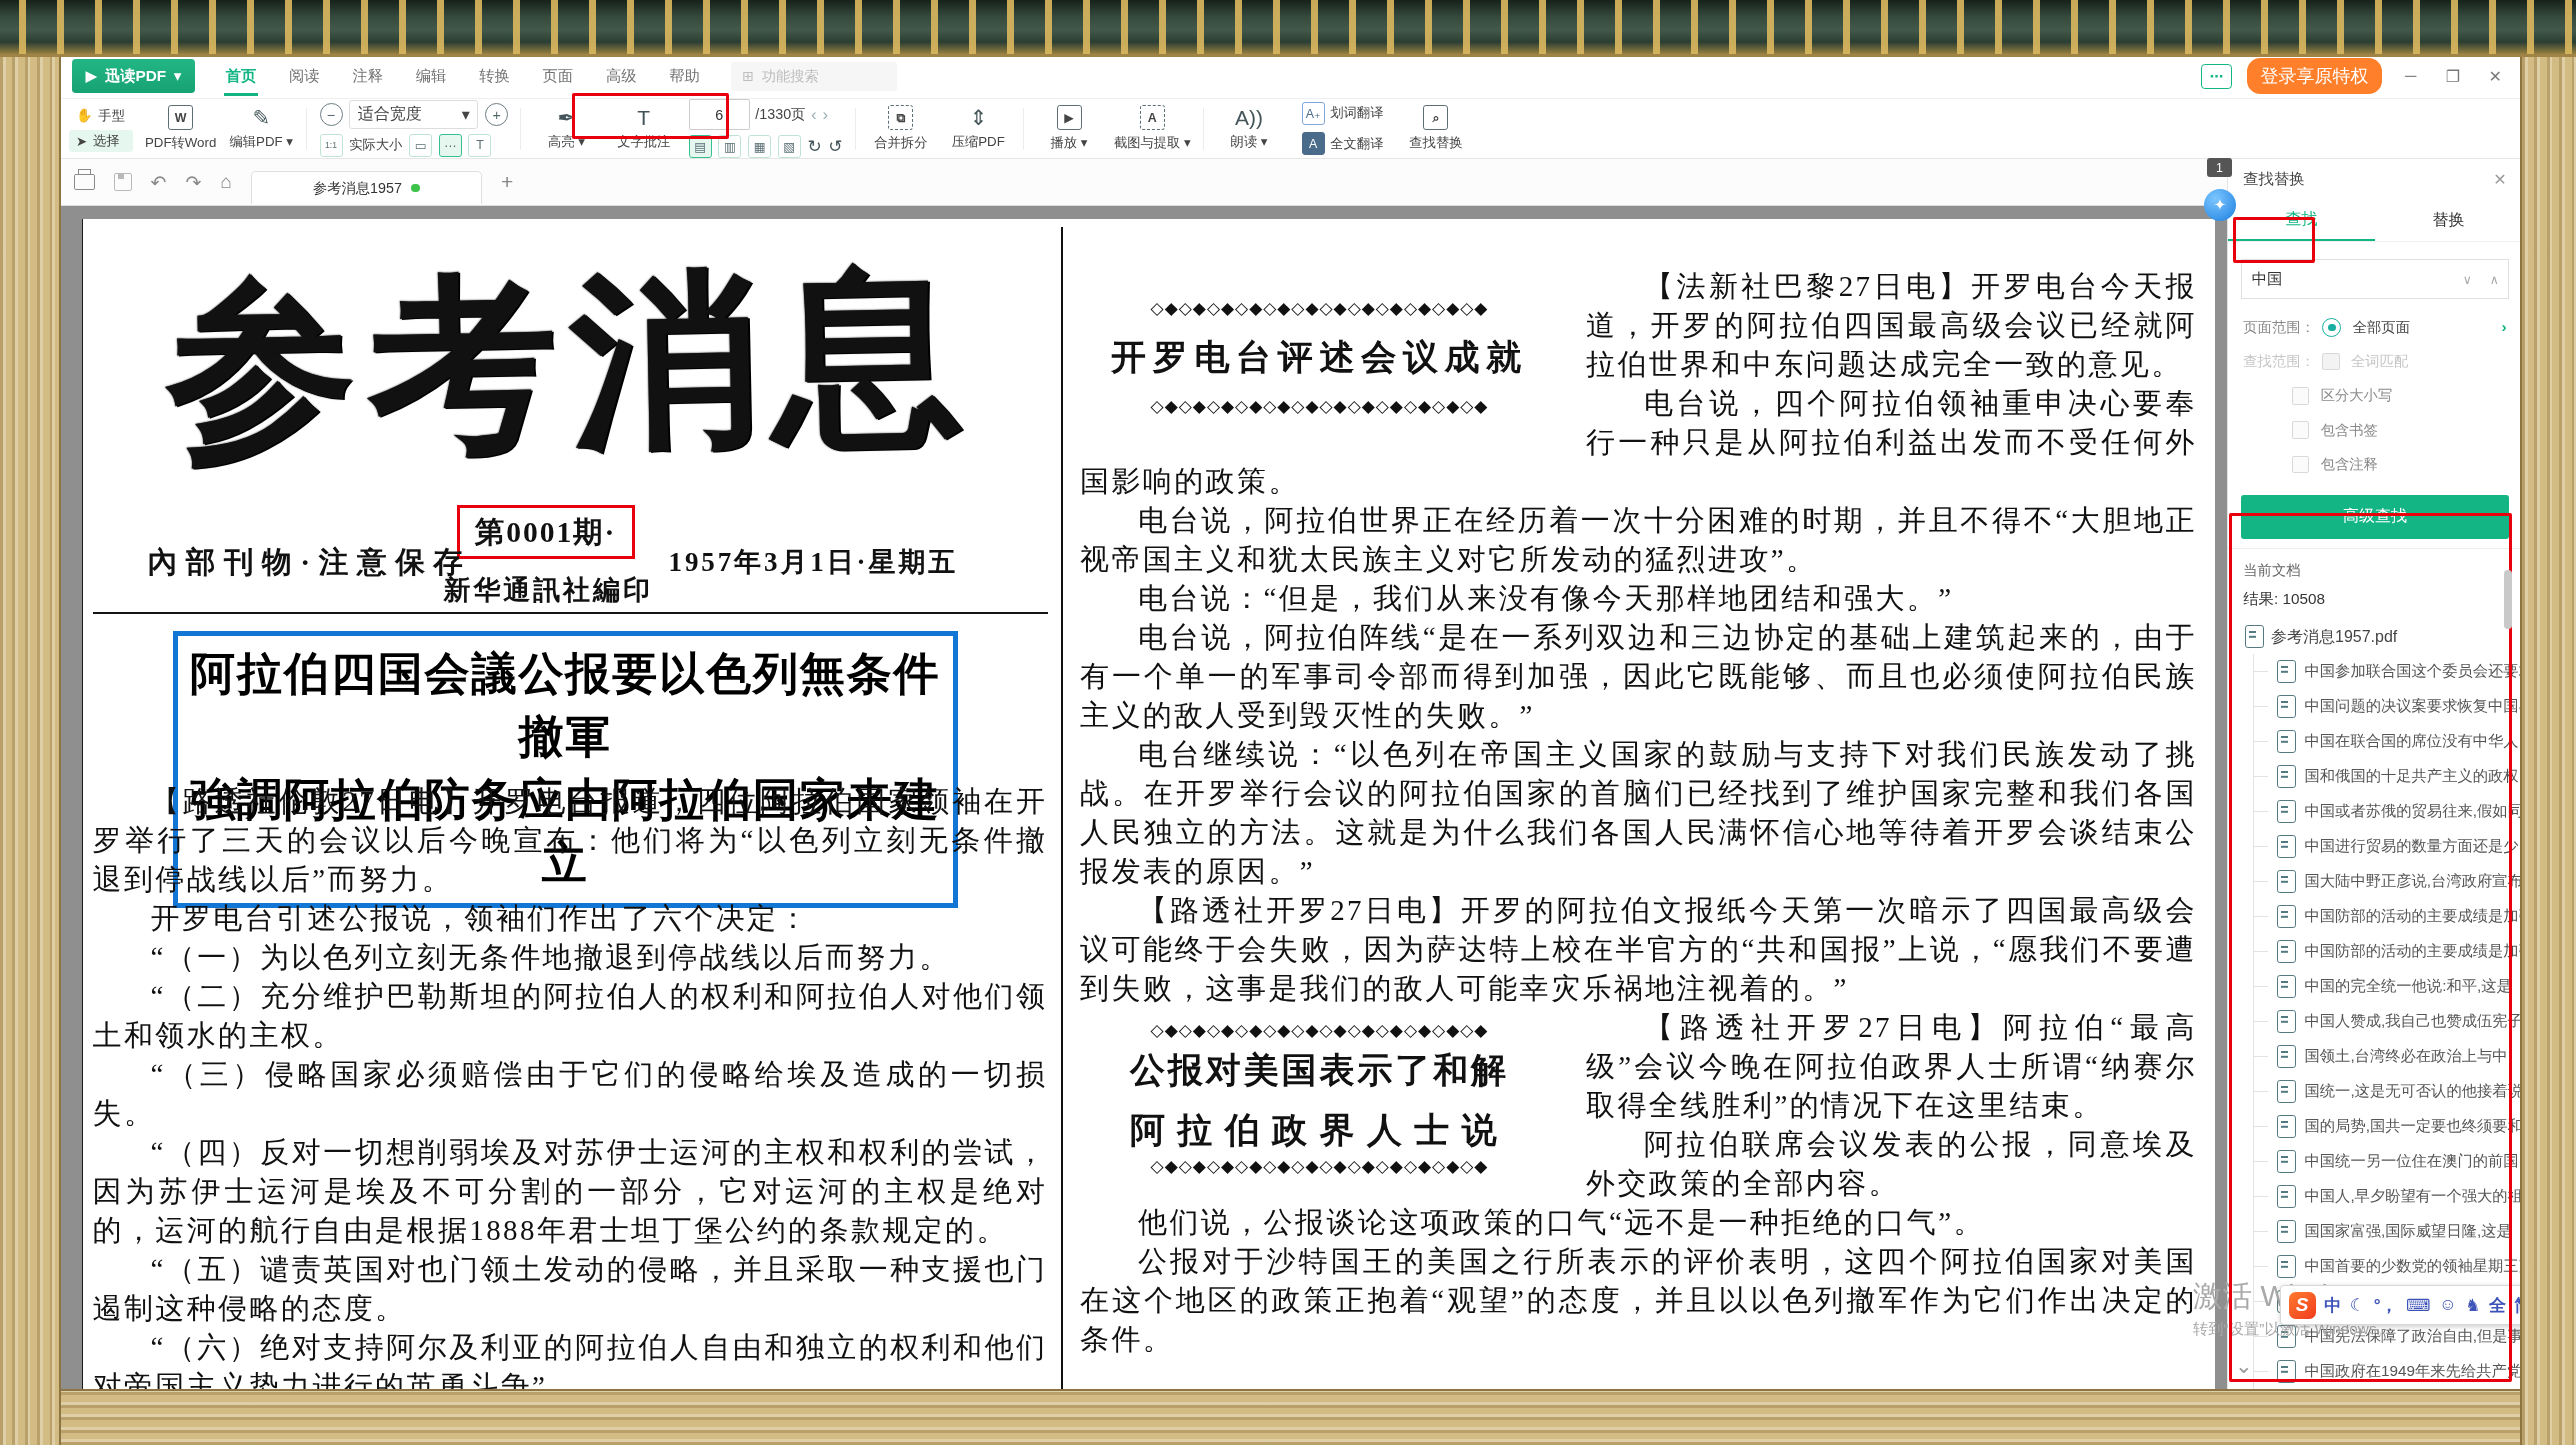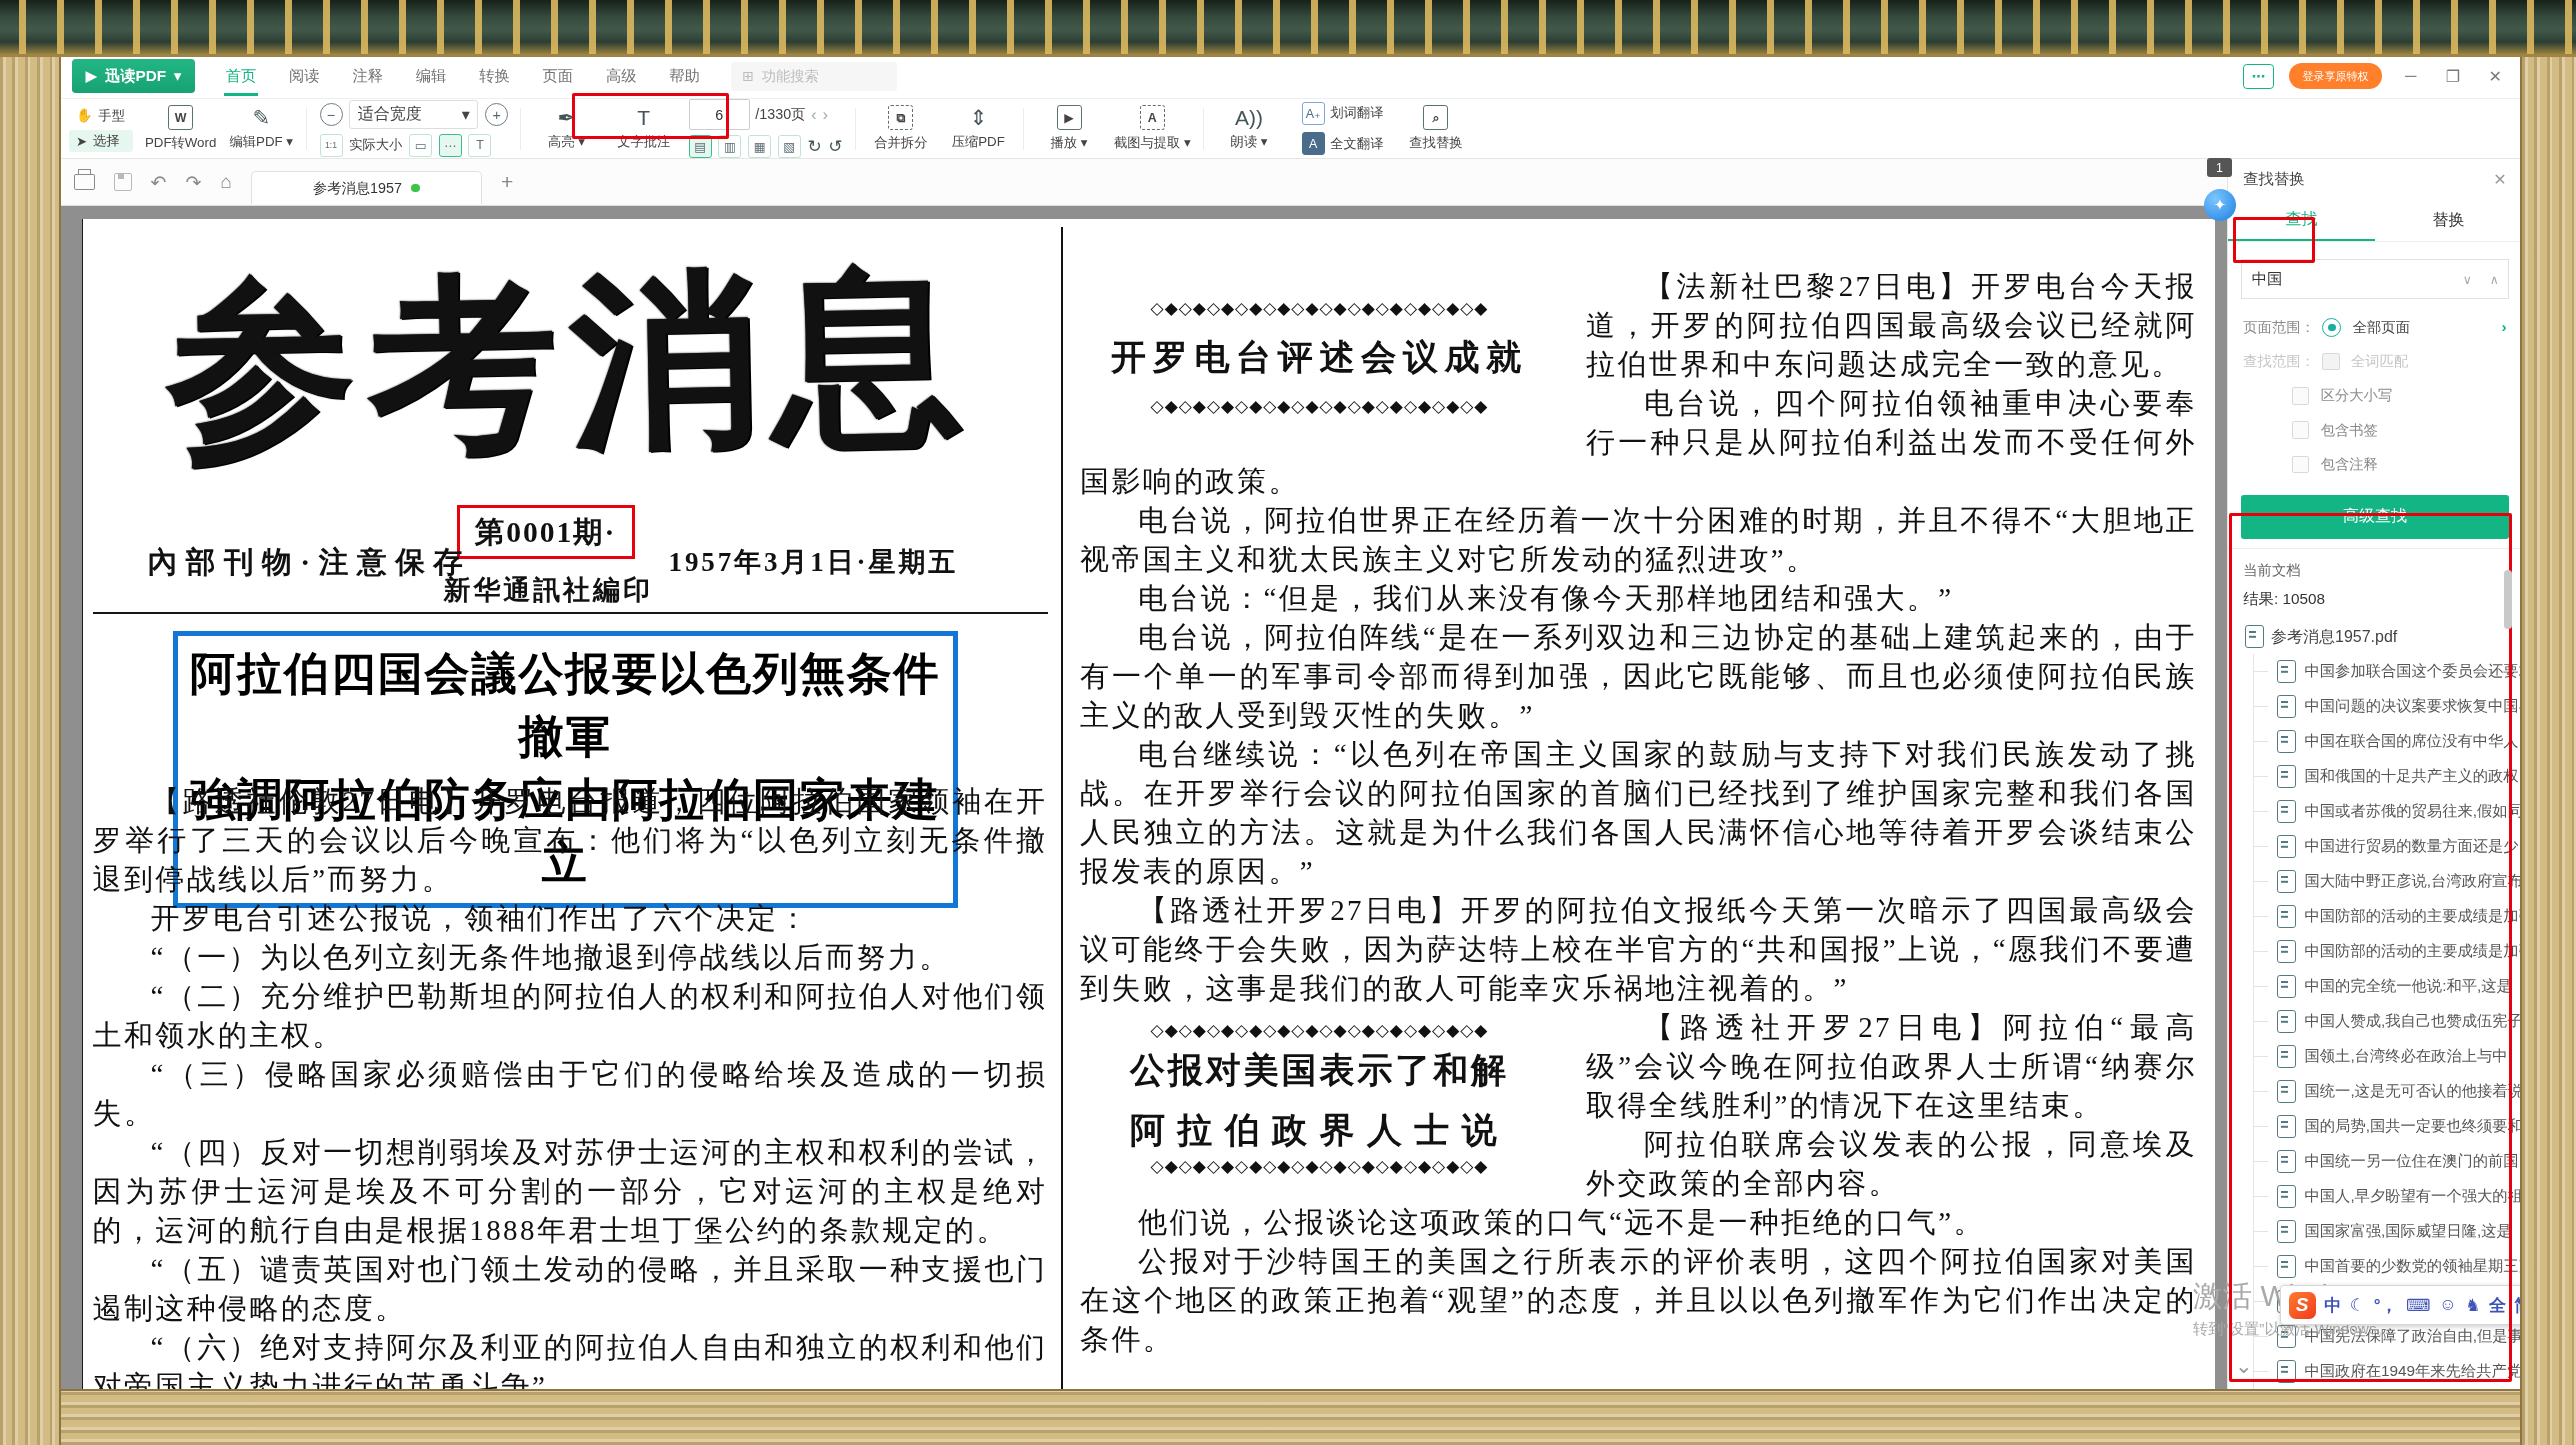--- a/index.html
+++ b/index.html
@@ -25,28 +25,28 @@
 
   
   #app{position:absolute;left:59px;top:54px;width:2463px;height:1337px;background:#fff;
        box-shadow:0 0 0 2.9px #caa952,0 0 21px rgba(0,0,0,.5);display:flex;flex-direction:column}
 
   
   #menubar{height:44px;display:flex;align-items:center;padding:0 13.3px;gap:29px;border-bottom:1px solid #efefef;flex:none}
   .app-pill{display:flex;align-items:center;gap:7.6px;background:linear-gradient(#23b684,#17a273);color:#fff;
             border-radius:3.8px;padding:6.7px 13.3px;font-size:15.3px;font-weight:bold}
   .menu-item{font-size:15.3px;color:#737373;position:relative;padding:11.4px 1.9px}
-  .menu-item.active{color:#14b584;font-weight:normal}
+  .menu-item.active{color:#14b584;font-weight:bold}
   .menu-item.active::after{content:"";position:absolute;left:0;right:0;bottom:1.9px;height:2.9px;background:#14b584}
   .fn-search{display:flex;align-items:center;gap:7.6px;background:#f6f6f6;border-radius:2.9px;height:29px;padding:0 11.4px;
              color:#bdbdbd;font-size:14.3px;width:143px}
   .mb-right{margin-left:auto;display:flex;align-items:center;gap:15.3px}
   .chat-ic{width:29px;height:23px;border:1.9px solid #14b584;border-radius:3.8px;color:#14b584;
            display:flex;align-items:center;justify-content:center;font-size:13.3px;font-weight:bold}
-  .login-btn{background:#ff7f2a;color:#fff;font-size:11px;border-radius:13.3px;padding:5.7px 13.3px}
+  .login-btn{background:#ff7f2a;color:#fff;font-size:18px;border-radius:13.3px;padding:5.7px 13.3px}
   .winbtn{color:#7a7a7a;font-size:16px;width:27px;text-align:center}
 
   
   #toolbar{height:59px;display:flex;align-items:center;padding:0 9.5px;gap:12.4px;border-bottom:1px solid #e6e6e6;flex:none;color:#44555a}
   .tsep{width:1px;height:42px;background:#ececec;flex:none}
   .stack2{display:flex;flex-direction:column;gap:3.8px}
   .mini-btn{display:flex;align-items:center;gap:5.7px;font-size:13.3px;color:#444;padding:1.9px 7.6px;border-radius:2.9px}
   .mini-btn.sel{background:#e6f7ef}
   .bigbtn{display:flex;flex-direction:column;align-items:center;justify-content:center;gap:3.8px;font-size:13.3px;color:#444;min-width:65px}
   .bigbtn .ic{font-size:21px;line-height:23px;height:23px;color:#44555a}

